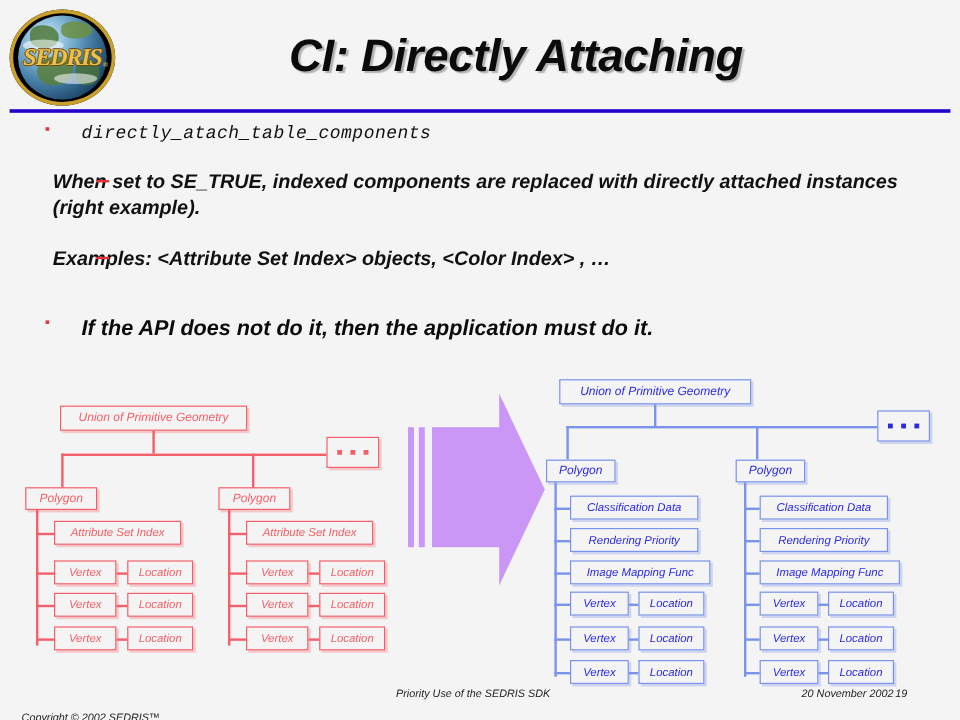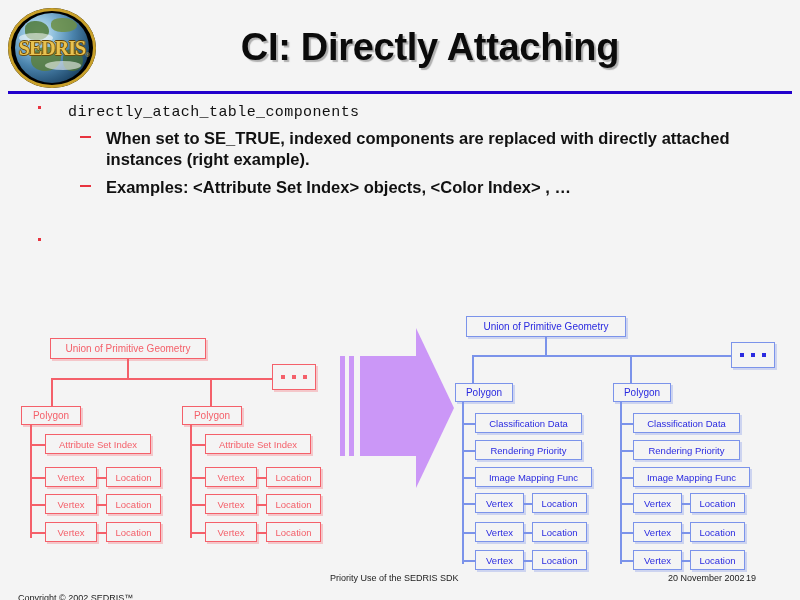--- a/index.html
+++ b/index.html
@@ -2,21 +2,21 @@
 <html><head>
 <meta charset="utf-8">
 <style>
   html,body{margin:0;padding:0;}
   body{
     width:800px;height:600px;overflow:hidden;
     background:#f4f4f4;
     font-family:"Liberation Sans",sans-serif;
     -webkit-font-smoothing:none;
   }
-  #slide{position:relative;width:800px;height:460px;}
+  #slide{position:relative;width:800px;height:460px;font-style:italic;}
 
   
   #logo{position:absolute;left:8px;top:8px;width:88px;height:80px;}
   #logo .disc{
     position:absolute;left:0;top:0;width:88px;height:80px;border-radius:50%;
     background:#000;box-shadow:inset 0 0 0 3px #c8a02a;
     overflow:hidden;
   }
   #logo .globe{
     position:absolute;left:7px;top:5px;width:74px;height:70px;border-radius:50%;
@@ -52,21 +52,21 @@
 
   
   #bullets{position:absolute;left:0;top:102px;width:790px;}
   .b1{position:relative;padding-left:68px;margin-bottom:4px;}
   .b1 .dot{position:absolute;left:38px;top:4px;width:3px;height:3px;background:#e8333f;}
   .b1 .code{
     font-family:"Liberation Mono","DejaVu Sans Mono",monospace;
     font-size:15px;color:#111;letter-spacing:.4px;
   }
   .b1 .strong{font-size:18px;font-weight:bold;color:#0b0b0b;}
-  .b2{position:relative;padding-left:106px;margin-top:7px;}
+  .b2{position:relative;padding-left:44px;margin-top:22px;}
   .b2 .dash{position:absolute;left:80px;top:8px;width:11px;height:2px;background:#e8333f;}
   .b2 .txt{font-size:16.5px;font-weight:bold;color:#111;line-height:21px;}
 
   
   #diagram{position:absolute;left:0;top:300px;width:800px;height:270px;}
 
   .node{
     position:absolute;box-sizing:border-box;
     display:flex;align-items:center;justify-content:center;
     background:#f4f4f4;white-space:nowrap;
@@ -139,20 +139,21 @@
     <div class="b2">
       <span class="dash"></span>
       <span class="txt">When set to SE_TRUE, indexed components are replaced with directly attached instances (right example).</span>
     </div>
     <div class="b2">
       <span class="dash"></span>
       <span class="txt">Examples: &lt;Attribute Set Index&gt; objects, &lt;Color Index&gt; , …</span>
     </div>
     <div class="b1" style="margin-top:36px;">
       <span class="dot"></span>
+      <span class="strong">If the API does not do it, then the application must do it.</span>
     </div>
   </div>
 
   <div id="diagram">
 
     <div class="red">
       <div class="node red" style="left:50px;top:38px;width:156px;height:21px;font-size:10px;">
         <span class="lbl">Union of Primitive Geometry</span>
       </div>
       <div class="line red lv" style="left:127px;top:59px;height:19px;"></div>

